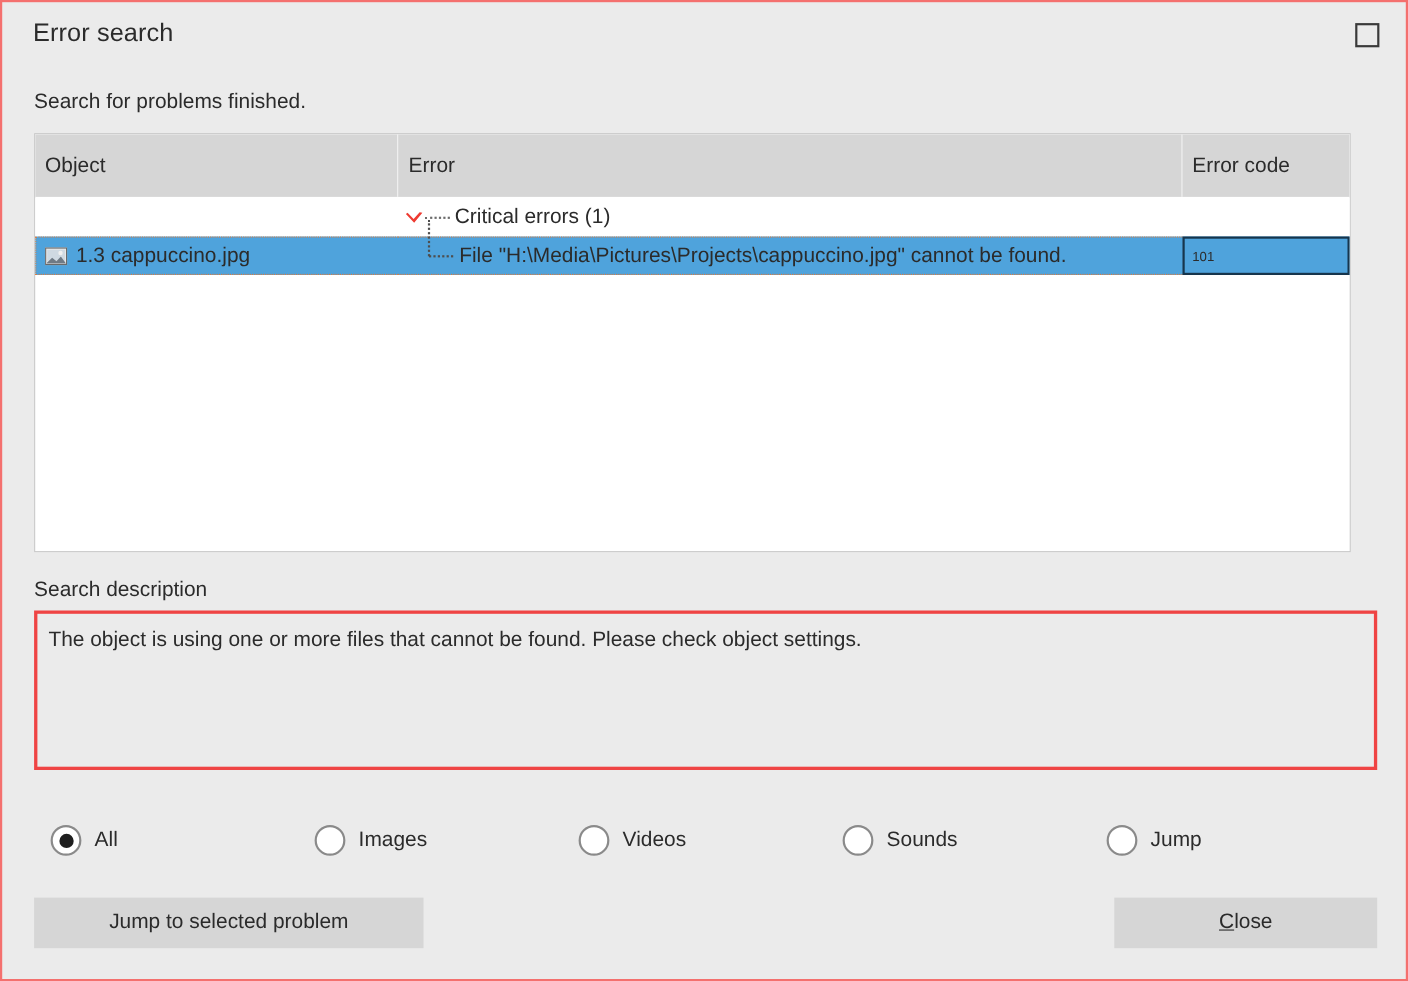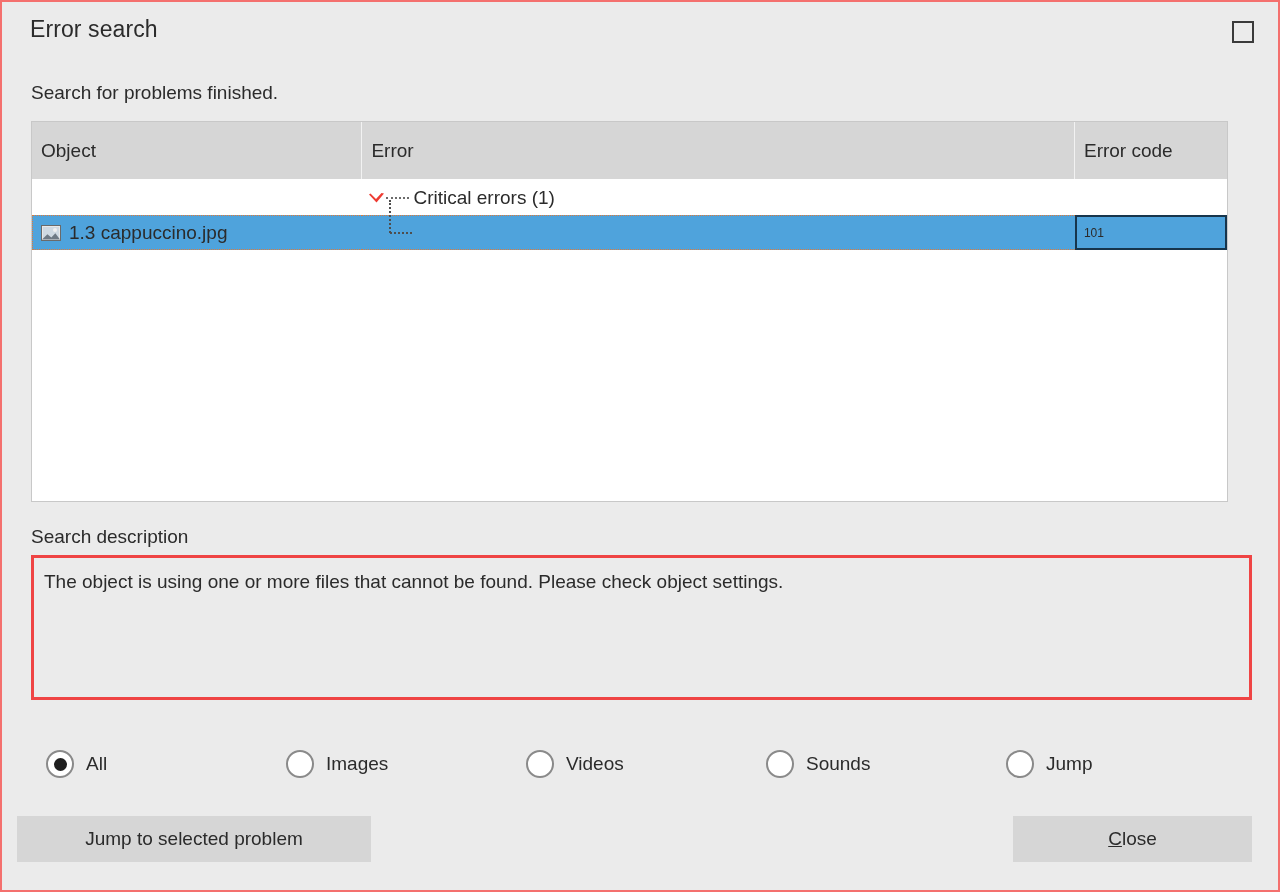--- a/index.html
+++ b/index.html
@@ -223,21 +223,21 @@
     border: none;
     font-family: "Liberation Sans", sans-serif;
     font-size: 19px;
     color: #2b2b2b;
     cursor: pointer;
     display: flex;
     align-items: center;
     justify-content: center;
   }
   #btn-jump {
-    left: 15px; top: 814px;
+    left: 29px; top: 814px;
     width: 354px; height: 46px;
   }
   #btn-close {
     left: 1011px; top: 814px;
     width: 239px; height: 46px;
   }
   .accel { text-decoration: underline; }
 </style>
 </head>
 <body>
@@ -282,20 +282,21 @@
           <span class="hill"></span>
           <span class="sun"></span>
         </span>
         <span class="obj-name">1.3 cappuccino.jpg</span>
       </div>
       <div class="cell-error">
         <span class="tree-elbow">
           <span class="v"></span>
             <span class="h"></span>
         </span>
+        <span class="err-text">File "H:\Media\Pictures\Projects\cappuccino.jpg" cannot be found.</span>
       </div>
       <div class="cell-code">
         <span class="code-text">101</span>
       </div>
     </div>
 
   </div>
 
   <div id="desc-label">Search description</div>
   <div id="desc-box">

